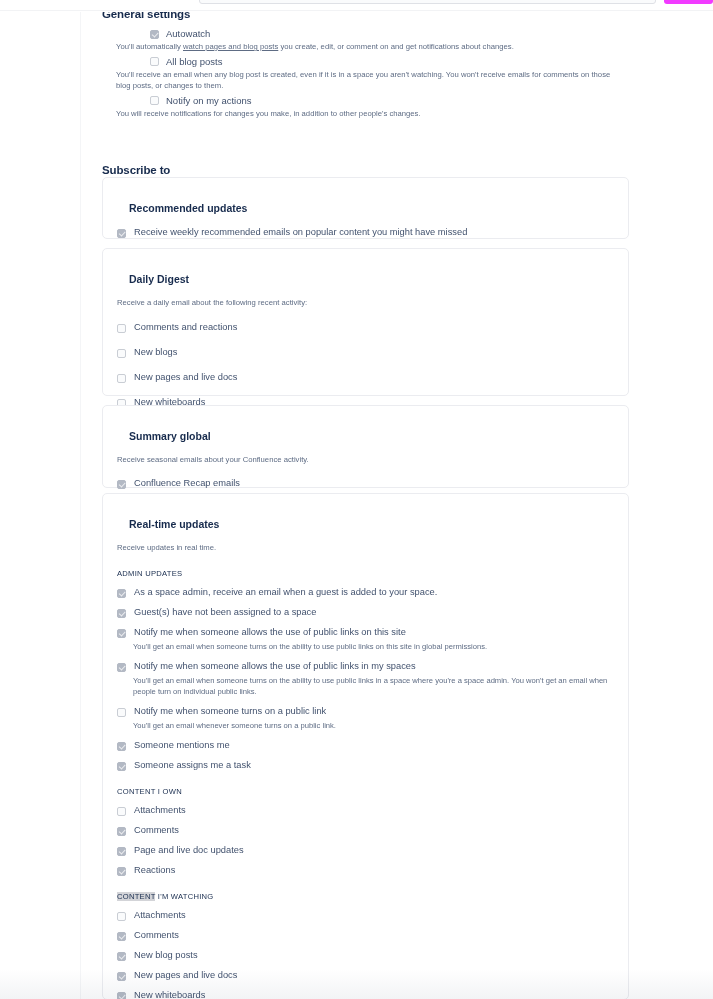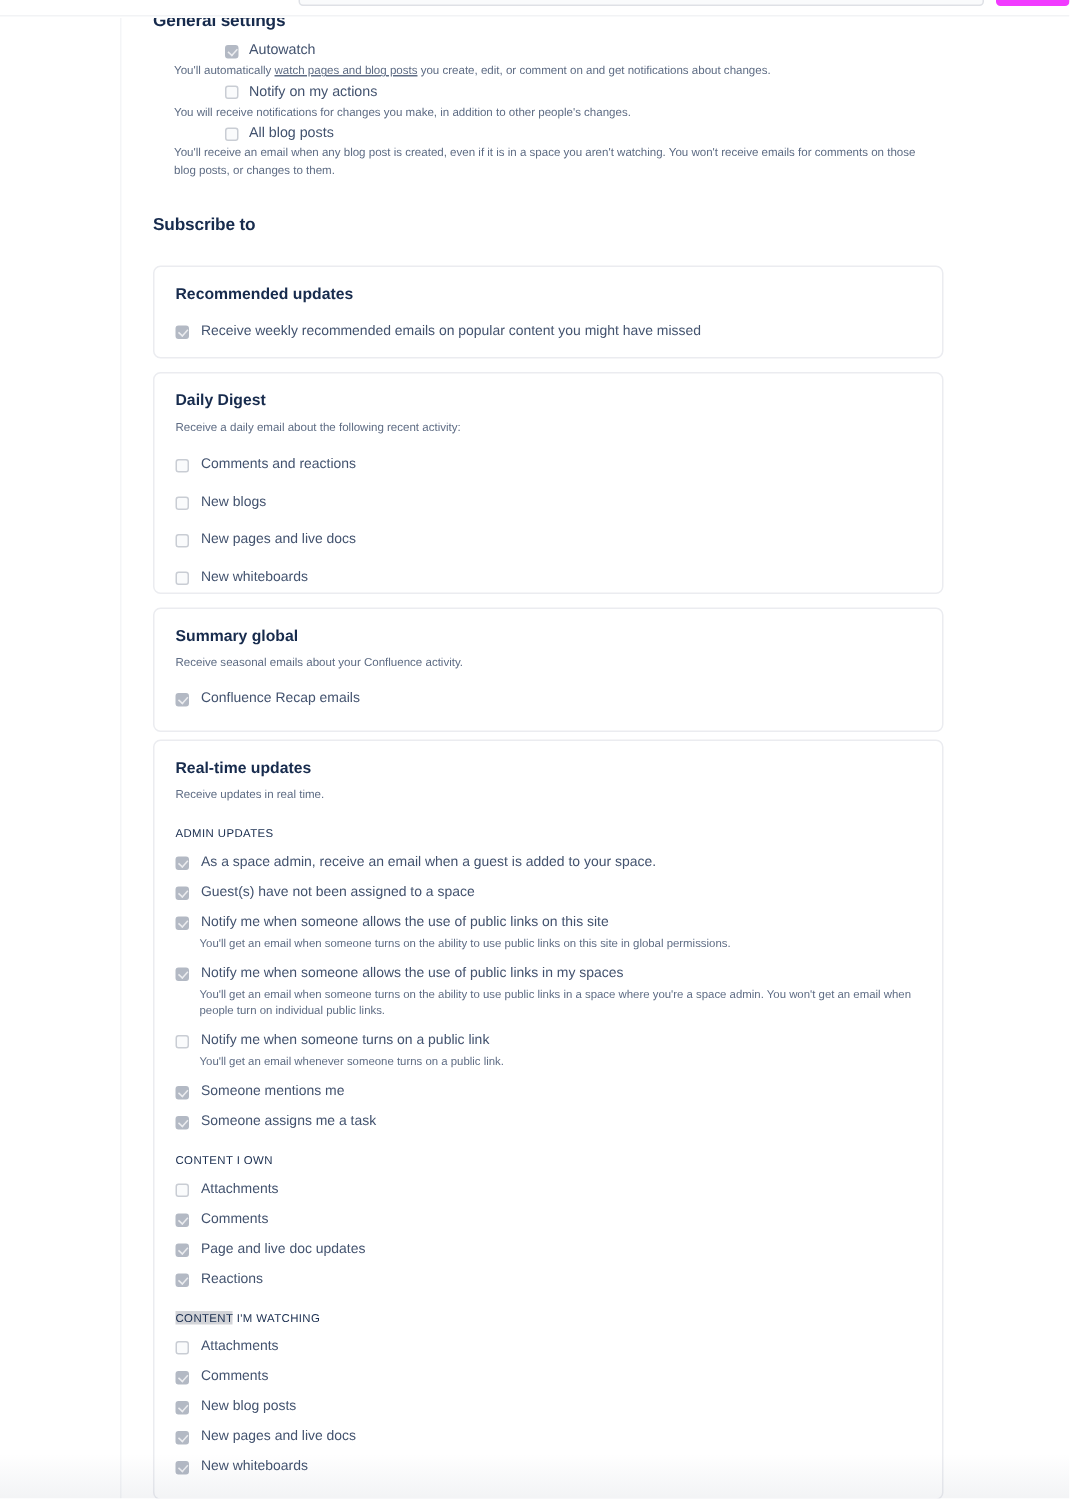--- a/index.html
+++ b/index.html
@@ -59,21 +59,21 @@
 
   
   .section-heading {
     font-size: 11.5px;
     font-weight: bold;
     color: #172B4D;
     letter-spacing: -0.01em;
     margin: 0;
   }
   #general-settings-heading { position: absolute; left: 0; top: 8px; }
-  #subscribe-heading { position: absolute; left: 0; top: 144px; }
+  #subscribe-heading { position: absolute; left: 0; top: 164px; }
 
   
   #general-settings {
     position: absolute; left: 0; top: 28px; width: 527px;
   }
   .gs-row { position: relative; margin-bottom: 3px; }
   .gs-option {
     display: flex; align-items: flex-start; gap: 7px; margin-left: 48px;
   }
   .gs-label {
@@ -125,21 +125,21 @@
     left: 0;
     width: 527px;
     background: #ffffff;
     border: 1px solid #EBECF0;
     border-radius: 5px;
   }
   .card-title {
     font-size: 10.5px;
     font-weight: bold;
     color: #172B4D;
-    margin: 0;
+    margin: 12px;
     padding: 0;
   }
   .card-sub {
     font-size: 7.7px;
     color: #5E6C84;
     margin: 6px 0 0 0;
     line-height: 11px;
   }
   .card-inner { padding: 12px 14px 14px 14px; }
 
@@ -203,30 +203,30 @@
         <div class="gs-row">
           <div class="gs-option">
             <span class="cb checked"></span>
             <span class="gs-label">Autowatch</span>
           </div>
           <div class="gs-desc">You'll automatically <span class="inline-link">watch pages and blog posts</span> you create, edit, or comment on and get notifications about changes.</div>
         </div>
         <div class="gs-row">
           <div class="gs-option">
             <span class="cb unchecked"></span>
-            <span class="gs-label">Notify on my actions</span>
-          </div>
-          <div class="gs-desc">You will receive notifications for changes you make, in addition to other people's changes.</div>
+            <span class="gs-label">All blog posts</span>
+          </div>
+          <div class="gs-desc">You'll receive an email when any blog post is created, even if it is in a space you aren't watching. You won't receive emails for comments on those blog posts, or changes to them.</div>
         </div>
         <div class="gs-row">
           <div class="gs-option">
             <span class="cb unchecked"></span>
-            <span class="gs-label">All blog posts</span>
-          </div>
-          <div class="gs-desc">You'll receive an email when any blog post is created, even if it is in a space you aren't watching. You won't receive emails for comments on those blog posts, or changes to them.</div>
+            <span class="gs-label">Notify on my actions</span>
+          </div>
+          <div class="gs-desc">You will receive notifications for changes you make, in addition to other people's changes.</div>
         </div>
       </div>
 
     <h2 id="subscribe-heading" class="section-heading">Subscribe to</h2>
 
     <div class="card" id="card-recommended">
       <div class="card-inner">
         <h3 class="card-title">Recommended updates</h3>
         <div class="opt-list">
             <div>

